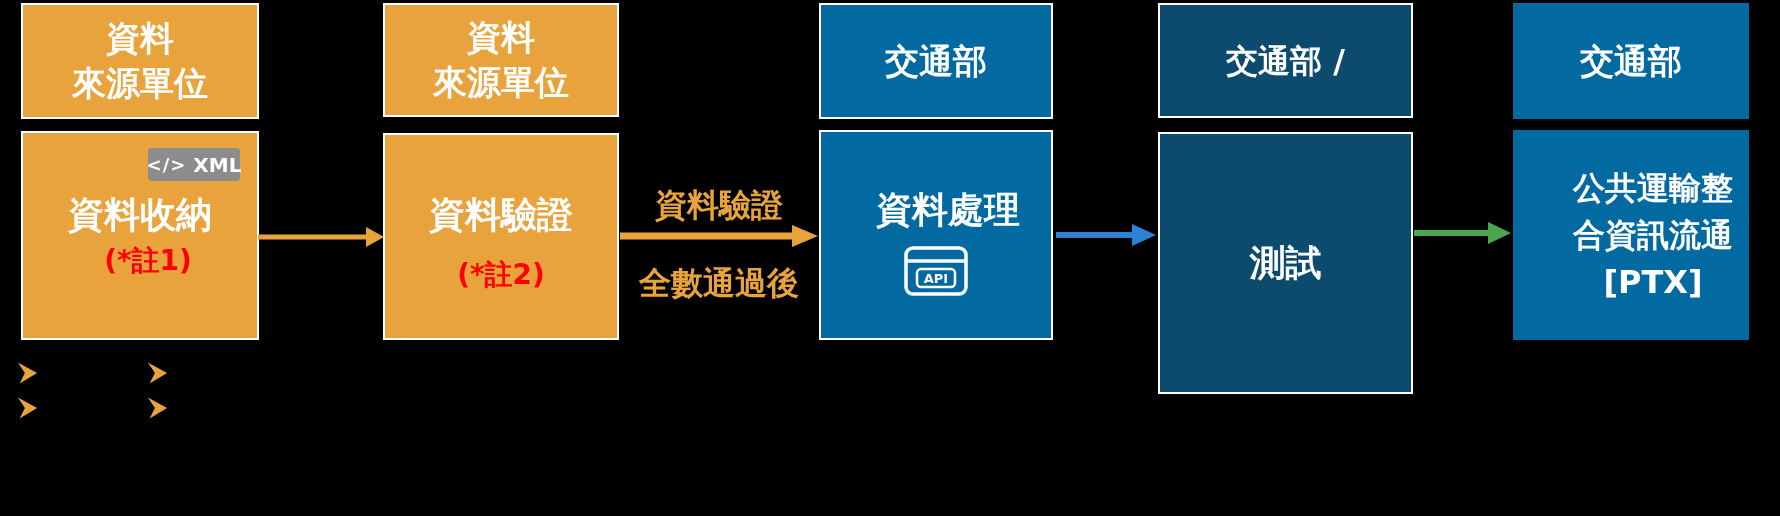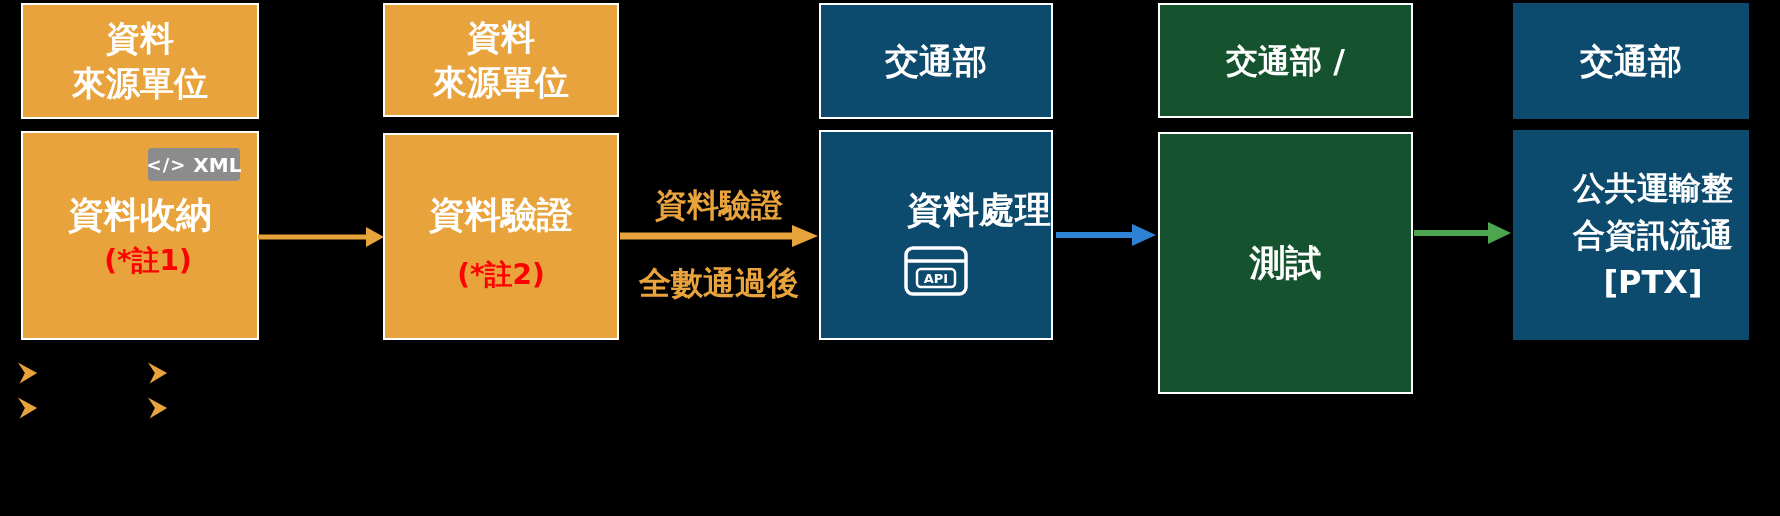--- a/index.html
+++ b/index.html
@@ -8,22 +8,22 @@
     background:#000000;
     font-family:"DejaVu Sans","Liberation Sans",sans-serif;
   }
   .box{
     position:absolute;box-sizing:border-box;color:#ffffff;
     display:flex;flex-direction:column;align-items:center;justify-content:center;
     text-align:center;font-weight:bold;
   }
   .bordered{border:2px solid #ffffff;}
   .orange{background:#E8A33C;justify-content:center;}
-  .blue{background:#0c4a6e;text-align:right;}
-  .green{background:#14532d;}
+  .blue{background:#0369a1;}
+  .green{background:#0c4a6e;}
   .hdr{font-size:34px;line-height:45px;}
   .hdr-small{font-size:32px;line-height:44px;}
   .body-box{justify-content:flex-start;}
   .title{position:absolute;left:0;right:0;font-size:36px;line-height:40px;font-weight:bold;color:#fff;}
   .note{position:absolute;left:0;right:0;font-size:28px;line-height:32px;font-weight:bold;color:#FF0000;}
   .xml-link{
     position:absolute;left:0;right:0;font-size:29px;line-height:34px;font-weight:normal;color:#ffffff;
     text-decoration:underline;text-underline-offset:5px;
   }
   .badge{

